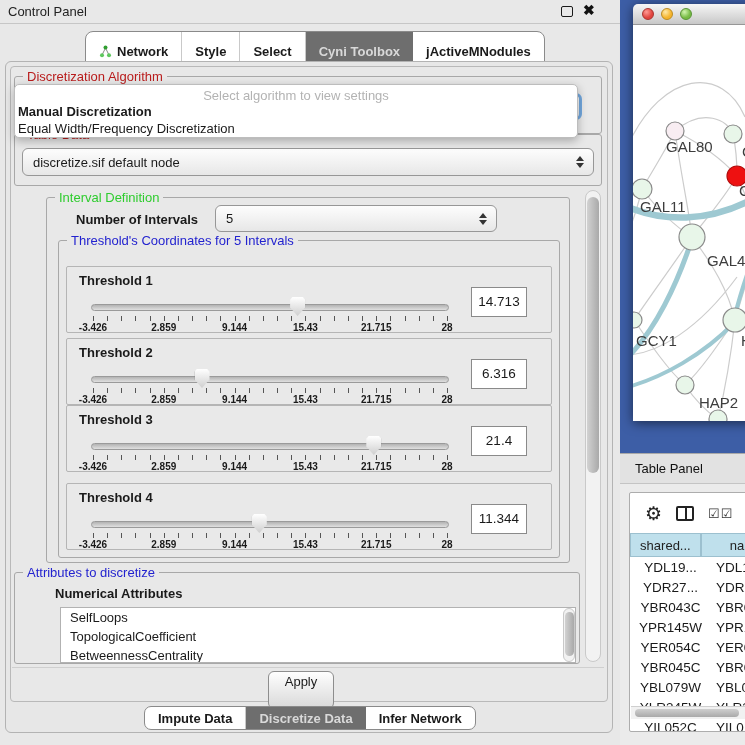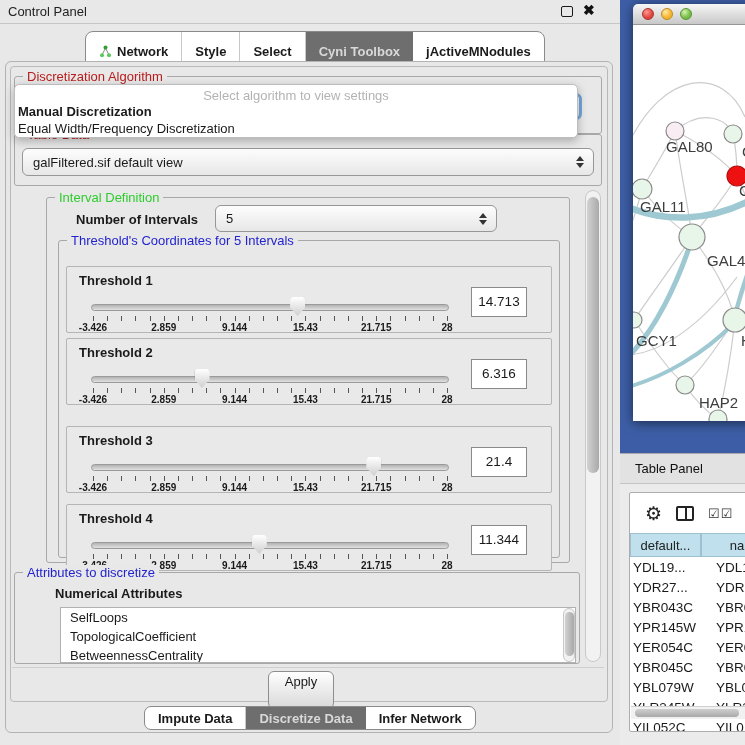--- a/index.html
+++ b/index.html
@@ -93,21 +93,21 @@
     border:1px solid #adadad; border-radius:2px; overflow:hidden; }
   .tp-toolbar { height:40px; display:flex; align-items:center; gap:14px; padding-left:15px; }
   .gear { font-size:19px; color:#222; }
   .colicon { width:18px; height:15px; border:2px solid #222; border-radius:2px; position:relative; }
   .colicon:before { content:""; position:absolute; left:50%; top:0; width:2px; height:100%; background:#222; }
   .checks { font-size:13px; color:#333; letter-spacing:1px; }
   .thead { display:flex; height:24px; }
   .thead .hc { background:#bfe0ec; border:1px solid #9cc0cf; font-size:13px; color:#222;
     display:flex; align-items:center; overflow:hidden; white-space:nowrap; }
   .trow { display:flex; height:20px; font-size:13.5px; align-items:center; }
-  .trow .c1 { width:78px; padding-left:3px; overflow:hidden; white-space:nowrap; }
+  .trow .c1 { width:78px; padding-left:3px; overflow:hidden; white-space:nowrap;text-align:center; }
   .trow .c2 { padding-left:8px; overflow:hidden; white-space:nowrap; }
   svg text { font-family:"Liberation Sans", sans-serif; }
 </style>
 </head>
 <body>
 
 <div class="abs cp-titlebar"></div>
 <span class="abs cp-title">Control Panel</span>
 <span class="abs float-ic"></span>
 <span class="abs close-ic">✖</span>
@@ -142,21 +142,21 @@
 
 <div class="abs groupbox" style="left:14px;top:76px;width:588px;height:58px;">
   <span class="group-label lbl-dark" style="background:#e8e8e8;">Discretization Algorithm</span>
 </div>
 <div class="abs focus-combo" style="left:520px;top:93px;width:62px;height:27px;"></div>
 
 <div class="abs groupbox" style="left:14px;top:134px;width:588px;height:52px;">
   <span class="group-label lbl-dark">Table Data</span>
 </div>
 <div class="abs combo" style="left:22px;top:148px;width:572px;height:28px;">
-  <span class="ctext">galFiltered.sif default view</span>
+  <span class="ctext">discretize.sif default node</span>
   <span class="spinner">
       <i class="up"></i>
       <i class="dn"></i>
     </span>
 </div>
 
 <div class="abs vsb-track" style="left:585px;top:190px;width:16px;height:472px;">
   <div class="vsb-thumb" style="left:1px;top:6px;width:12px;height:276px;"></div>
 </div>
 
@@ -212,21 +212,21 @@
         <span style="left: 0%;">-3.426</span>
         <span style="left: 20%;">2.859</span>
         <span style="left: 40%;">9.144</span>
         <span style="left: 60%;">15.43</span>
         <span style="left: 80%;">21.715</span>
         <span style="left: 100%;">28</span>
       </div>
     <div class="vbox">14.713</div>
   </div>
 
-  <div class="tpanel" style="margin-bottom: 21px;">
+  <div class="tpanel" style="margin-bottom: 0;">
     <span class="tlabel">Threshold 2</span>
     <div class="track"></div>
     <div class="thumb" style="left: 127.5px;"></div>
     <div class="ticks">
         <i style="left: 0%;"></i>
         <i style="left: 4%;"></i>
         <i style="left: 8%;"></i>
         <i style="left: 12%;"></i>
         <i style="left: 16%;"></i>
         <i style="left: 20%;"></i>
@@ -445,21 +445,21 @@
 
 <div class="abs tp-header">Table Panel</div>
 <div class="abs tp-bg"></div>
 <div class="abs tp-box">
   <div class="tp-toolbar">
     <span class="gear">⚙</span>
     <span class="colicon"></span>
     <span class="checks">☑☑</span>
   </div>
   <div class="thead">
-    <div class="hc" style="width:78px;justify-content:center;">default...</div>
+    <div class="hc" style="width:78px;justify-content:center;">shared...</div>
     <div class="hc" style="width:60px;padding-left:28px;">na</div>
   </div>
   <div id="table-rows-host">
       <div class="trow">
         <span class="c1">YDL19...</span>
         <span class="c2">YDL1</span>
       </div>
       <div class="trow">
         <span class="c1">YDR27...</span>
         <span class="c2">YDR2</span>

